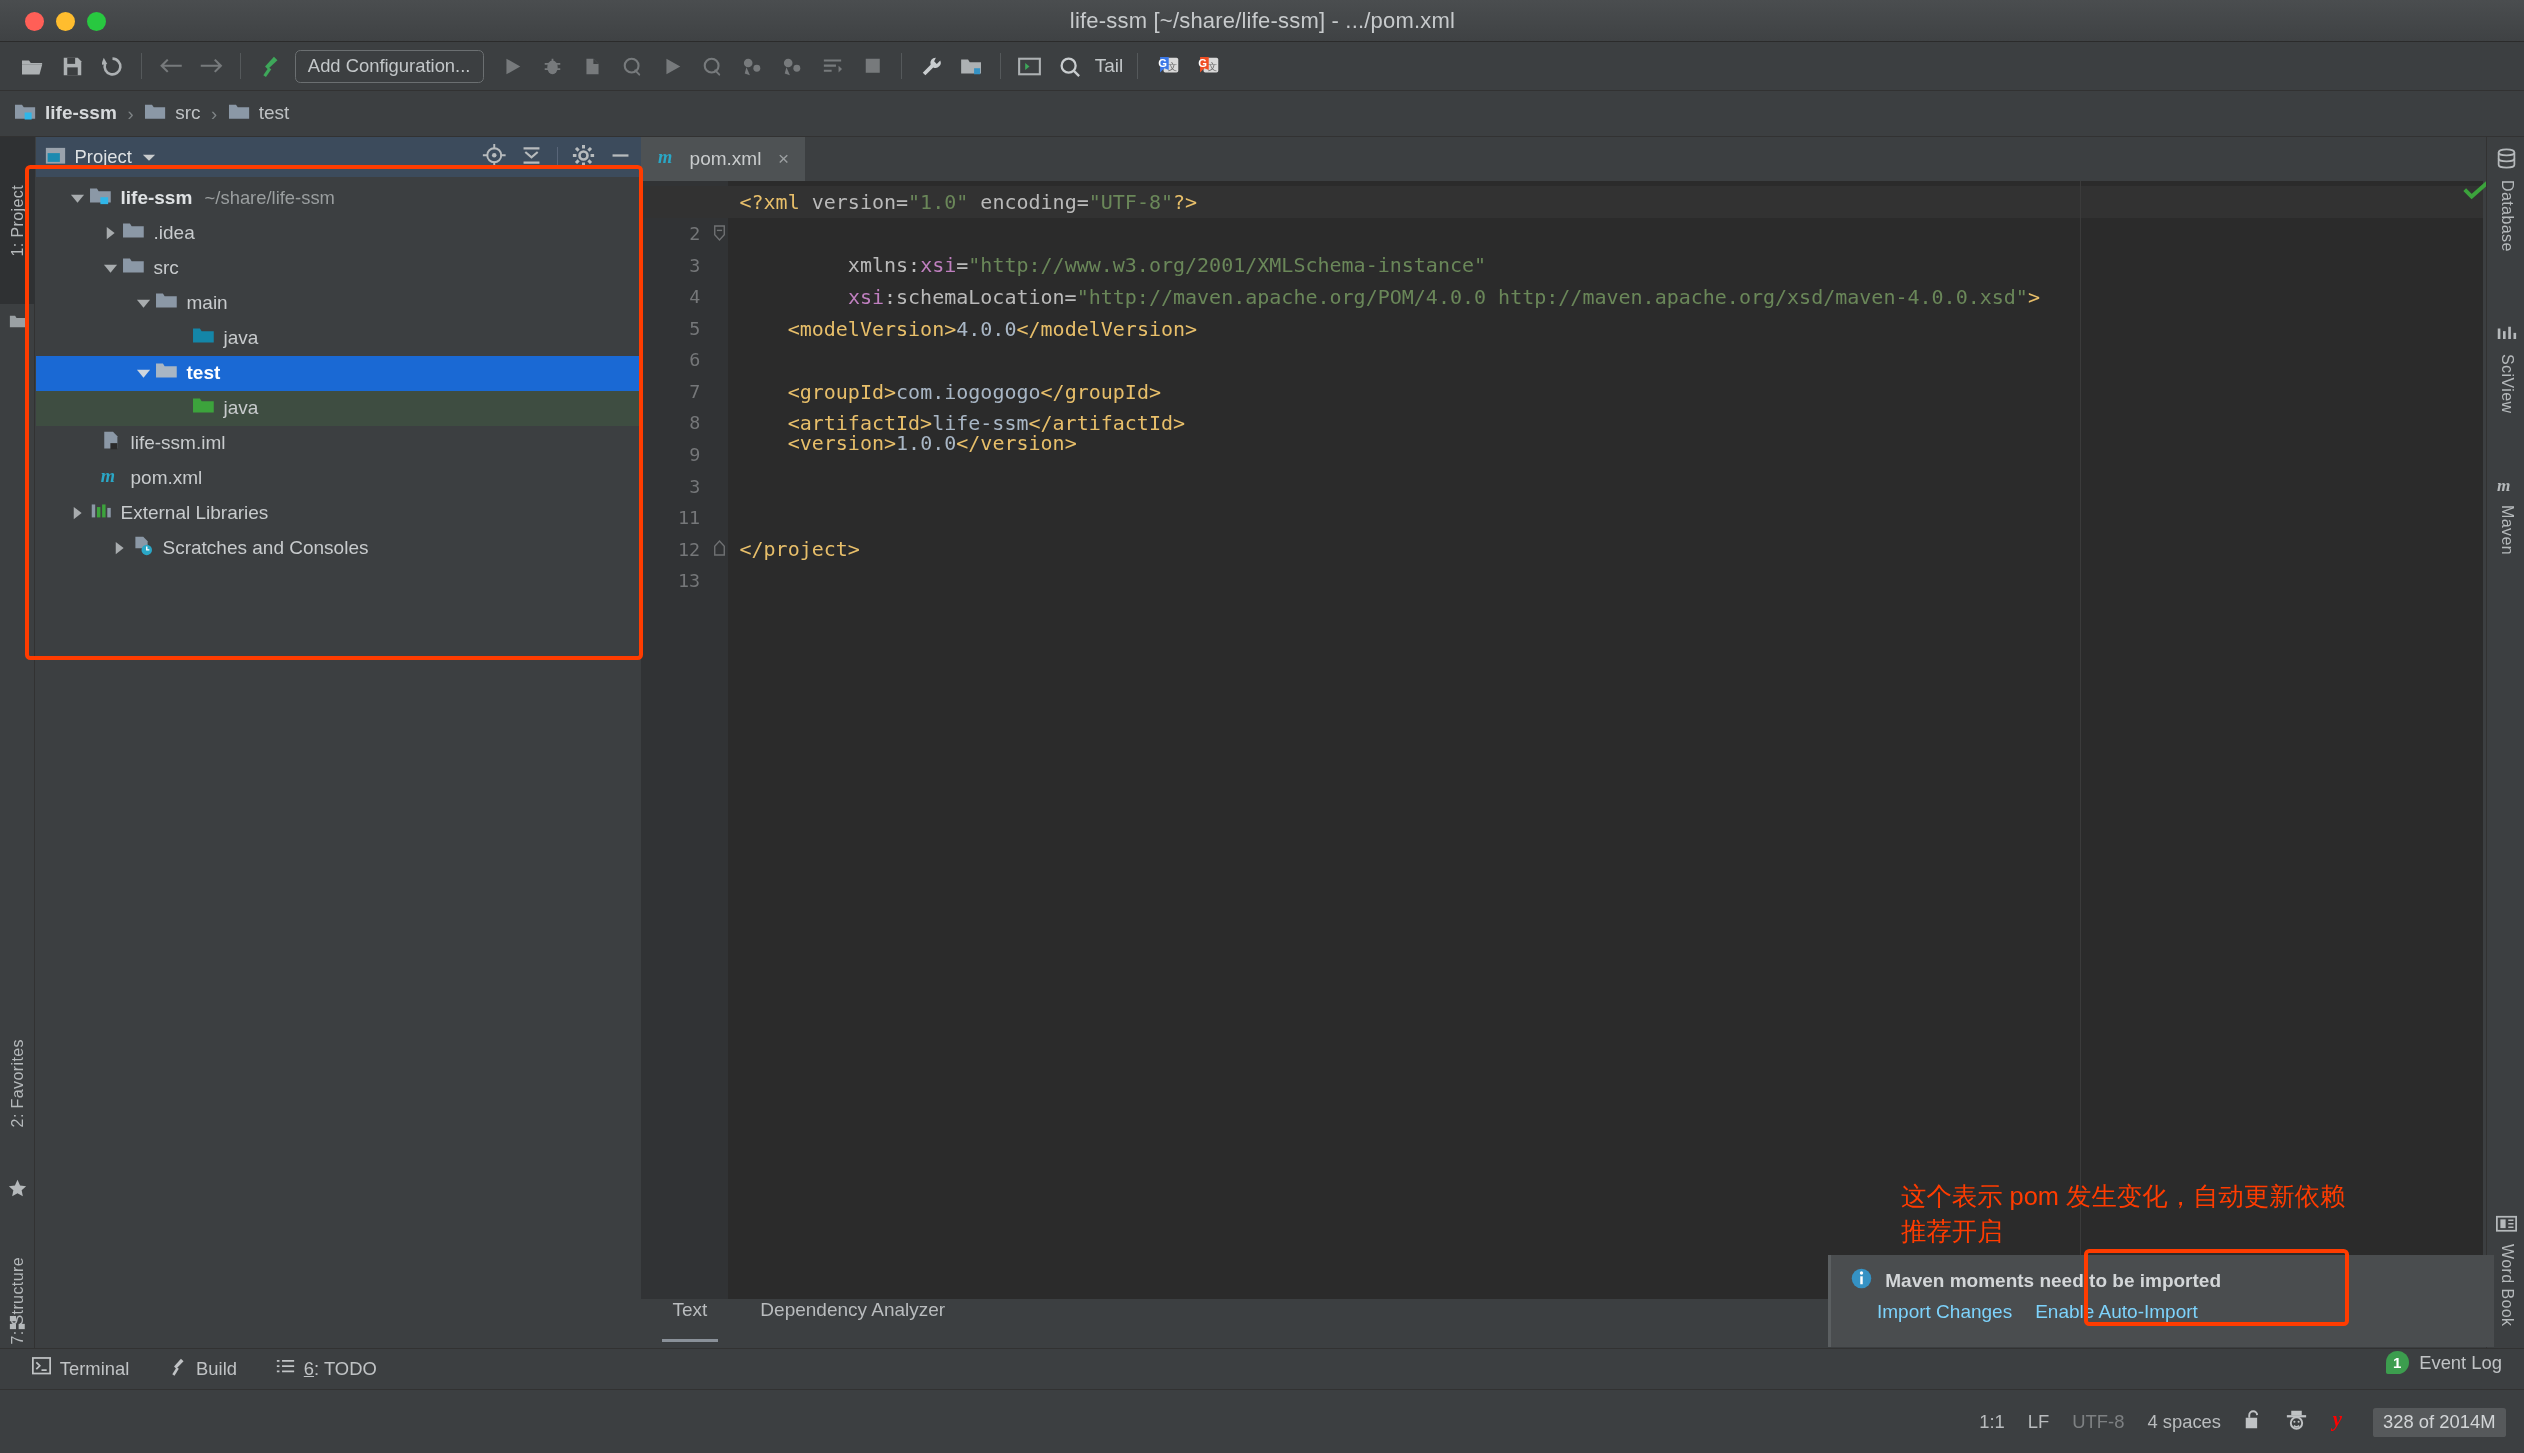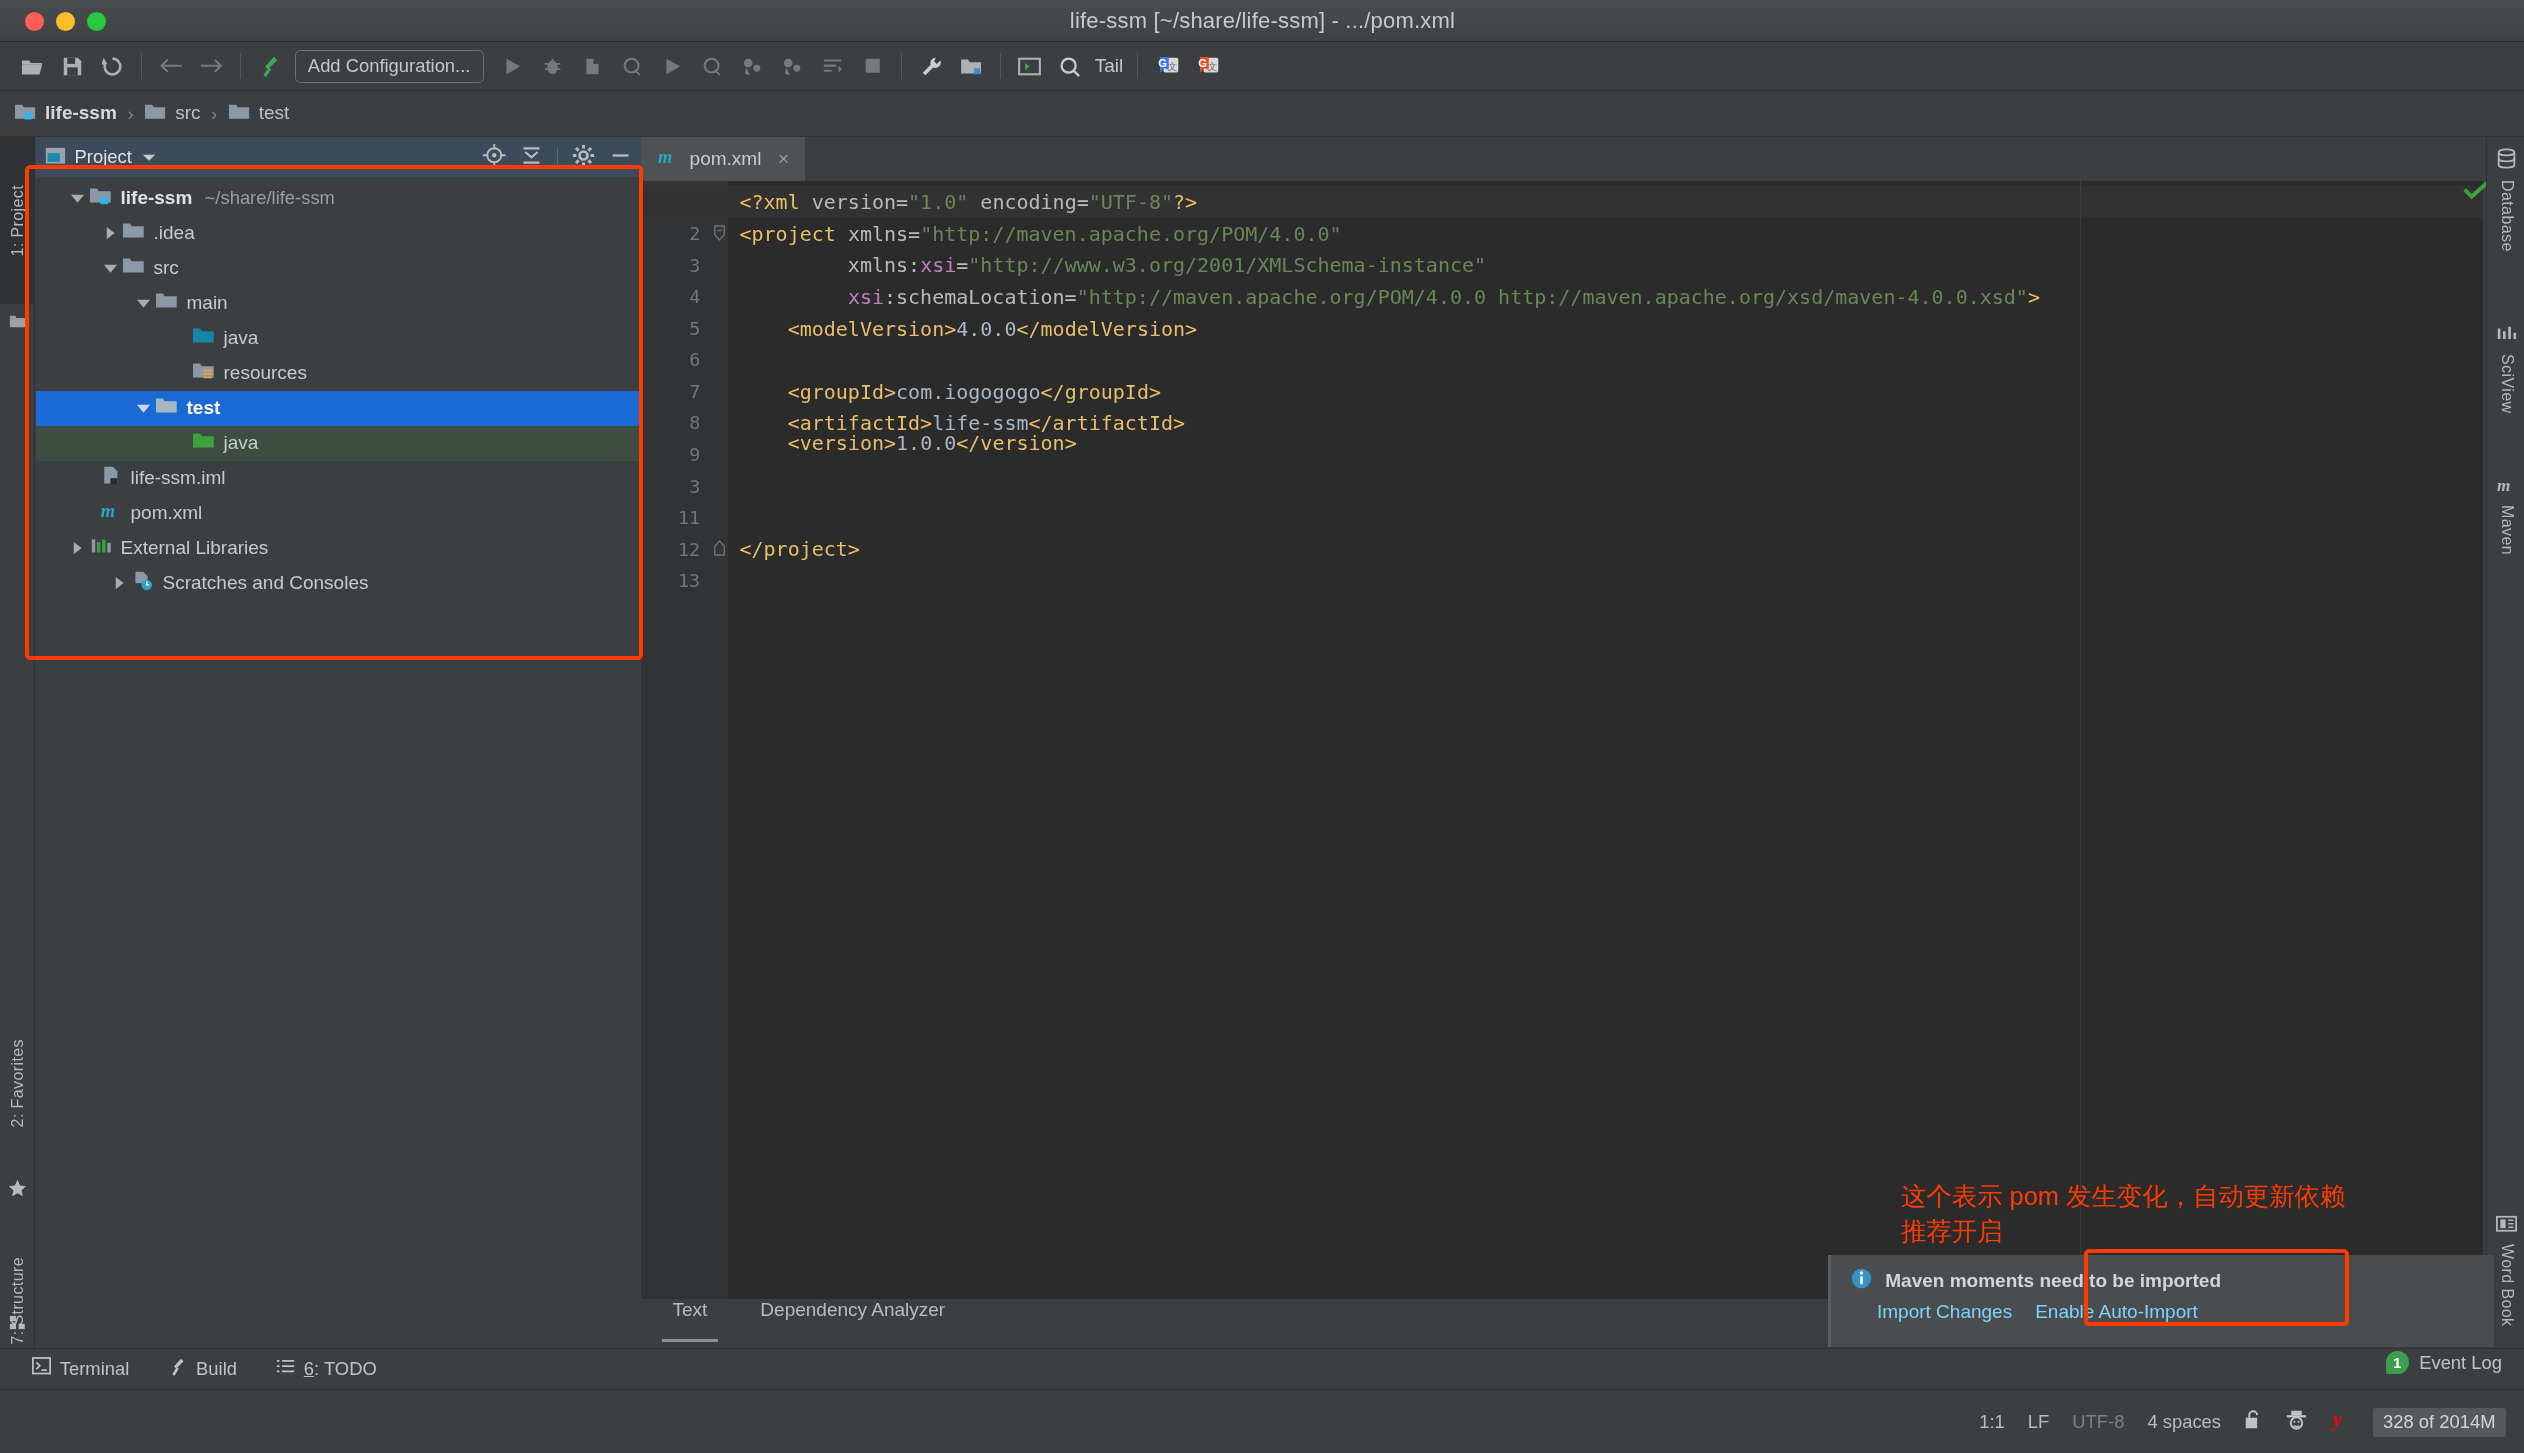--- a/index.html
+++ b/index.html
@@ -446,29 +446,20 @@
         <span class="tname">main</span>
       </div>
 
       <div class="trow" style="padding-left:156px;">
         <span class="ficon"><svg width="24.5" height="19" viewBox="0 0 28 22">
               <path d="M1 3h8l2 3h14v13H1z" fill="#1486a8"></path>
             </svg></span>
         <span class="tname">java</span>
       </div>
 
-      <div class="trow" style="padding-left:156px;">
-        <span class="ficon"><svg width="24.5" height="19" viewBox="0 0 28 22">
-              <path d="M1 3h8l2 3h14v13H1z" fill="#8b98a6"></path>
-              <rect x="13" y="10" width="10" height="2" fill="#e8a33d"></rect>
-              <rect x="13" y="14" width="10" height="2" fill="#e8a33d"></rect>
-              <rect x="13" y="18" width="10" height="2" fill="#e8a33d"></rect>
-            </svg></span>
-        <span class="tname">resources</span>
-      </div>
 
       <div class="trow selected" style="padding-left:96px;">
         <span class="arrow">
             <svg width="15" height="10.5" viewBox="0 0 17 12">
               <path d="M1 2h15l-7.5 9z" fill="#cfd6dd"></path>
             </svg>
           </span>
         <span class="ficon"><svg width="24.5" height="19" viewBox="0 0 28 22">
               <path d="M1 3h8l2 3h14v13H1z" fill="#a8b6c4"></path>
             </svg></span>
@@ -568,21 +559,20 @@
               <path d="M2 17h11V7L7.5 1 2 7z" fill="none" stroke="#6f7173" stroke-width="1.6"></path>
             </svg>
         </span>
       </div>
 
       <div class="linehl" style="top:5.3px;"></div>
       <div class="right-margin" style="left:1439px;"></div>
 
       <div class="codelines">
         <div class="cl" style="top:5.3px;"><span class="tagc">&lt;?xml </span><span class="attrc">version=</span><span class="strc">"1.0"</span><span class="attrc"> encoding=</span><span class="strc">"UTF-8"</span><span class="tagc">?&gt;</span></div>
-        <div class="cl" style="top:37px;"><span class="tagc">&lt;project </span><span class="attrc">xmlns=</span><span class="strc">"http://maven.apache.org/POM/4.0.0"</span></div>
         <div class="cl" style="top:68px;"><span class="attrc">         xmlns:</span><span class="nsc">xsi</span><span class="attrc">=</span><span class="strc">"http://www.w3.org/2001/XMLSchema-instance"</span></div>
         <div class="cl" style="top:100px;"><span class="attrc">         </span><span class="nsc">xsi</span><span class="attrc">:schemaLocation=</span><span class="strc">"http://maven.apache.org/POM/4.0.0 http://maven.apache.org/xsd/maven-4.0.0.xsd"</span><span class="tagc">&gt;</span></div>
         <div class="cl" style="top:132px;"><span class="tagc">    &lt;modelVersion&gt;</span><span class="valc">4.0.0</span><span class="tagc">&lt;/modelVersion&gt;</span></div>
         <div class="cl" style="top:163px;"></div>
         <div class="cl" style="top:195px;"><span class="tagc">    &lt;groupId&gt;</span><span class="valc">com.iogogogo</span><span class="tagc">&lt;/groupId&gt;</span></div>
         <div class="cl" style="top:226px;"><span class="tagc">    &lt;artifactId&gt;</span><span class="valc">life-ssm</span><span class="tagc">&lt;/artifactId&gt;</span></div>
         <div class="cl" style="top:246px;"><span class="tagc">    &lt;version&gt;</span><span class="valc">1.0.0</span><span class="tagc">&lt;/version&gt;</span></div>
         <div class="cl" style="top:289px;"></div>
         <div class="cl" style="top:321px;"></div>
         <div class="cl" style="top:352px;"><span class="tagc">&lt;/project&gt;</span></div>

